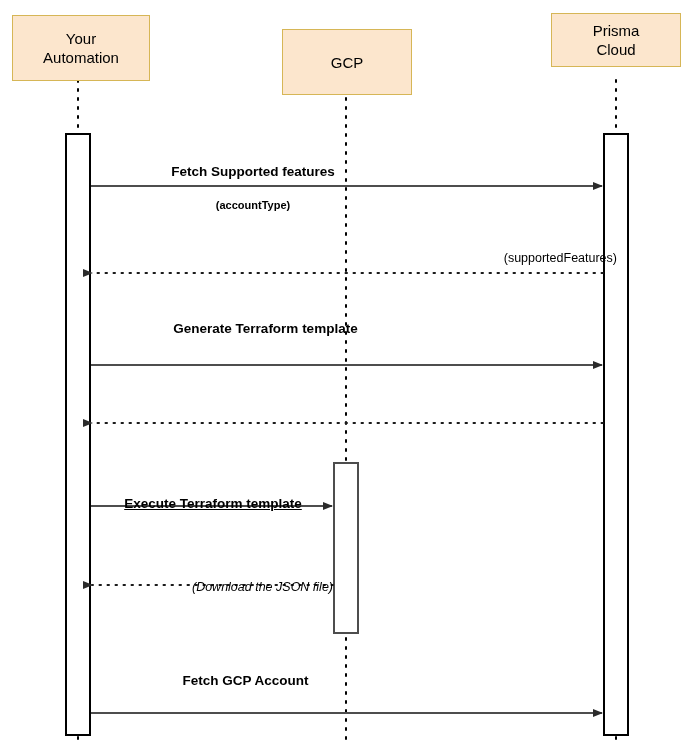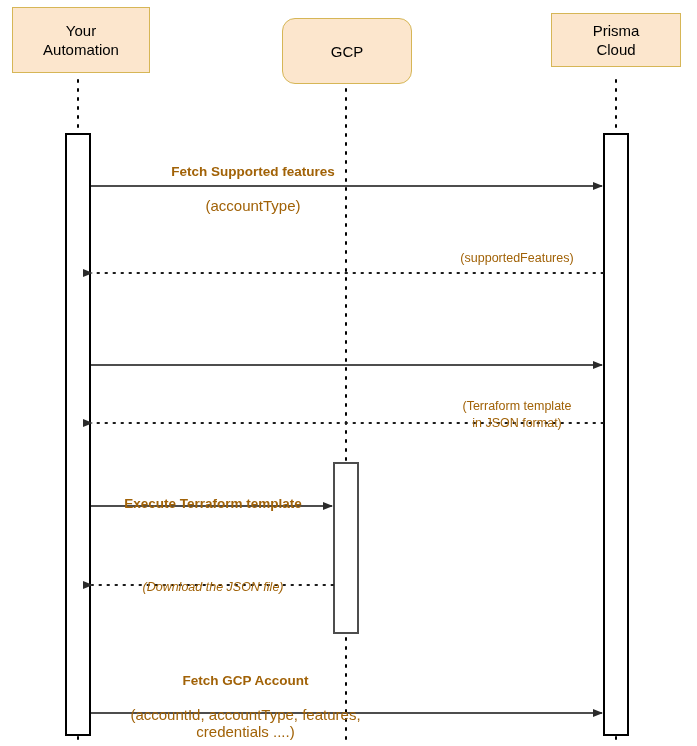--- a/index.html
+++ b/index.html
@@ -41,38 +41,39 @@
     color: #000000;
   }
   .participant-label {
     white-space: pre-line;
     padding: 0 4px;
   }
   
   .msg-label {
     position: absolute;
     text-align: center;
-    color: #a16207;
+    color: #000000;
     line-height: 17px;
     white-space: pre-line;
     pointer-events: none;
   }
   .msg-title {
     font-size: 13.5px;
     font-weight: bold;
     display: block;
   }
   .msg-args {
-    font-size: 15px;
-    font-weight: normal;
+    font-size: 11px;
+    font-weight: bold;
     display: block;
   }
   .msg-plain {
     font-size: 12.5px;
     display: block;
+    text-align: right;
   }
 </style>
 </head>
 <body>
 
 <div id="diagram-root">
 
   <svg id="diagram-svg" viewBox="0 0 697 746" xmlns="http://www.w3.org/2000/svg">
     <defs>
       <marker id="arrow-right" markerWidth="10" markerHeight="8" refX="9" refY="4" orient="auto" markerUnits="userSpaceOnUse">
@@ -106,57 +107,53 @@
       <line x1="603" y1="423" x2="92" y2="423" stroke="#1a1a1a" stroke-width="2" stroke-dasharray="1.5 6.5" stroke-linecap="round" marker-end="url(#arrow-left)"></line>
 
       <line x1="91" y1="506" x2="332" y2="506" stroke="#4d4d4d" stroke-width="2" marker-end="url(#arrow-right)"></line>
 
       <line x1="333" y1="585" x2="92" y2="585" stroke="#1a1a1a" stroke-width="2" stroke-dasharray="1.5 6.5" stroke-linecap="round" marker-end="url(#arrow-left)"></line>
 
       <line x1="91" y1="713" x2="602" y2="713" stroke="#4d4d4d" stroke-width="2" marker-end="url(#arrow-right)"></line>
     </g>
   </svg>
 
-  <div class="participant-box" style="left:12px; top:7px; width:138px; height:66px;">
+  <div class="participant-box" style="left:12px; top:15px; width:138px; height:66px;">
     <span class="participant-label">Your
 Automation</span>
   </div>
 
-  <div class="participant-box" style="left:282px; top:18px; width:130px; height:66px;border-radius:13px;">
+  <div class="participant-box" style="left:282px; top:29px; width:130px; height:66px;">
     <span class="participant-label">GCP</span>
   </div>
 
   <div class="participant-box" style="left:551px; top:13px; width:130px; height:54px;">
     <span class="participant-label">Prisma
 Cloud</span>
   </div>
 
   <div class="msg-label" style="left:93px; top:146px; width:320px;">
     <span class="msg-title">Fetch Supported features</span>
     <span class="msg-args">(accountType)</span>
   </div>
 
   <div class="msg-label" style="left:417px; top:233px; width:200px;">
     <span class="msg-plain">(supportedFeatures)</span>
   </div>
 
   <div class="msg-label" style="left:93px; top:303px; width:345px;">
+    <span class="msg-title">Generate Terraform template</span>
   </div>
 
-  <div class="msg-label" style="left:417px; top:381px; width:200px;">
-    <span class="msg-plain">(Terraform template
-in JSON format)</span>
-  </div>
 
-  <div class="msg-label" style="left:93px; top:478px; width:240px;">
+  <div class="msg-label" style="left:93px; top:478px; width:240px;text-decoration:underline;">
     <span class="msg-title">Execute Terraform template</span>
   </div>
 
   <div class="msg-label" style="left:93px; top:562px; width:240px;font-style:italic;">
     <span class="msg-plain">(Download the JSON file)</span>
   </div>
 
   <div class="msg-label" style="left:93px; top:655px; width:305px;">
     <span class="msg-title">Fetch GCP Account</span>
-    <span class="msg-args">(accountId, accountType, features, credentials ....)</span>
   </div>
 
 </div>
 
 </body></html>

